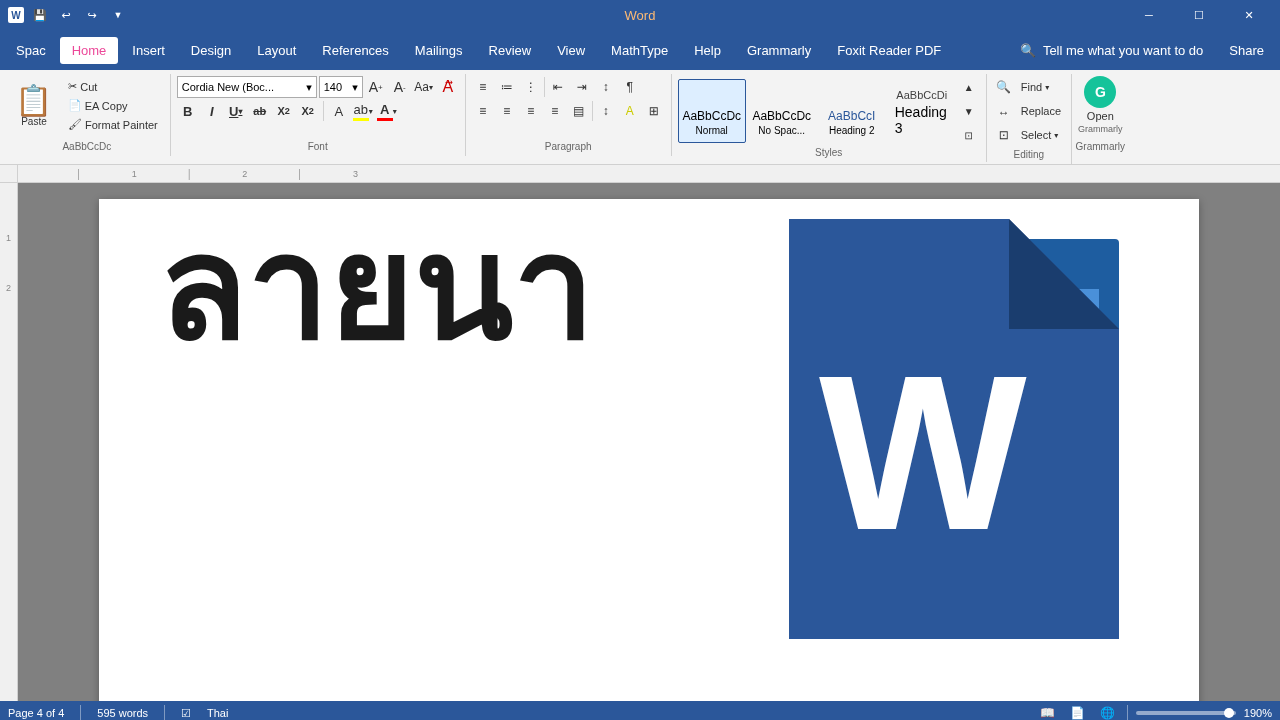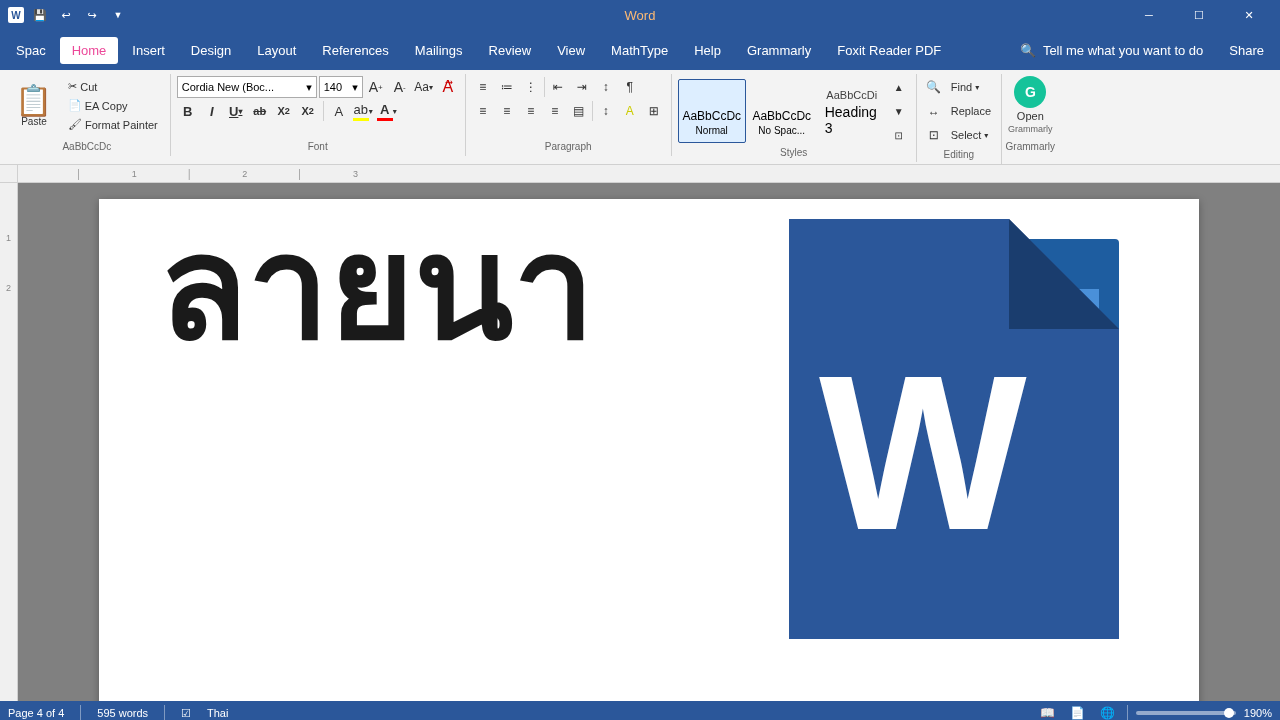--- a/index.html
+++ b/index.html
@@ -370,20 +370,24 @@
   <div class="styles-group">
     <div class="style-item selected">
       <div class="style-preview" style="font-size:12px;">AaBbCcDc</div>
       <div style="font-size:10px;text-align:center;">Normal</div>
     </div>
     <div class="style-item">
       <div class="style-preview" style="font-size:12px;">AaBbCcDc</div>
       <div style="font-size:10px;">No Spac...</div>
     </div>
     <div class="style-item">
+      <div class="style-preview" style="font-size:12px; color:#2b579a;">AaBbCcI</div>
+      <div style="font-size:10px;">Heading 2</div>
+    </div>
+    <div class="style-item">
       <div class="style-preview" style="font-size:11px; color:#404040;">AaBbCcDi</div>
       <div style="font-size:14px;">Heading 3</div>
     </div>
     <div class="styles-scroll-btns">
       <div class="icon-btn" style="font-size:10px;">▲</div>
       <div class="icon-btn" style="font-size:10px;">▼</div>
       <div class="icon-btn" style="font-size:10px;">⊡</div>
     </div>
     <span class="ribbon-group-label">Styles</span>
   </div>

